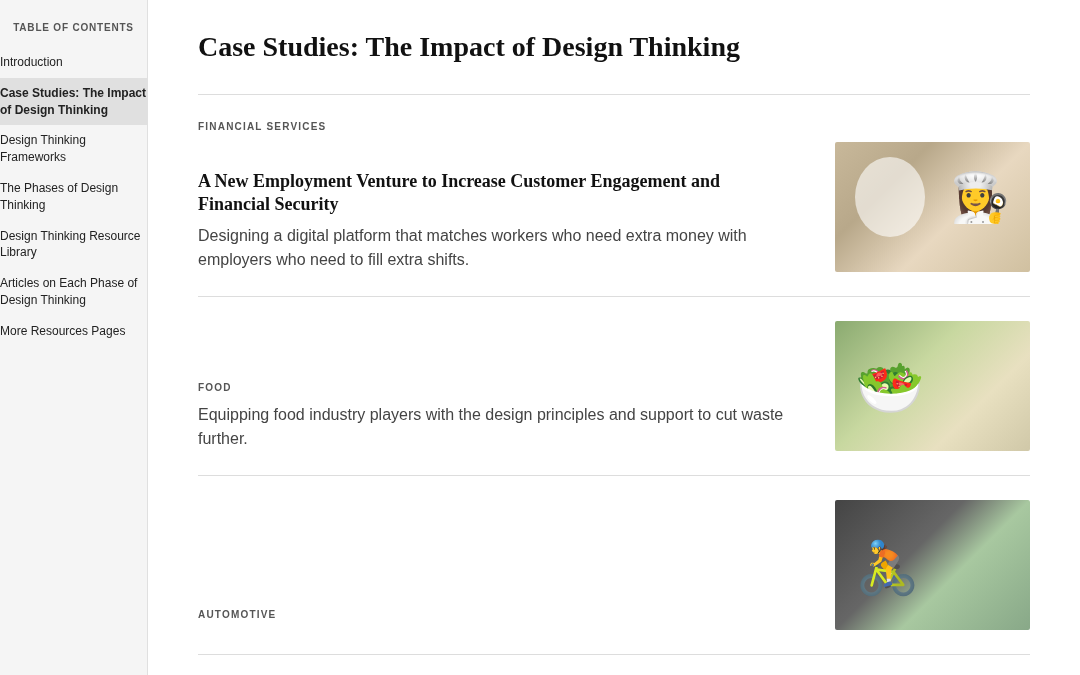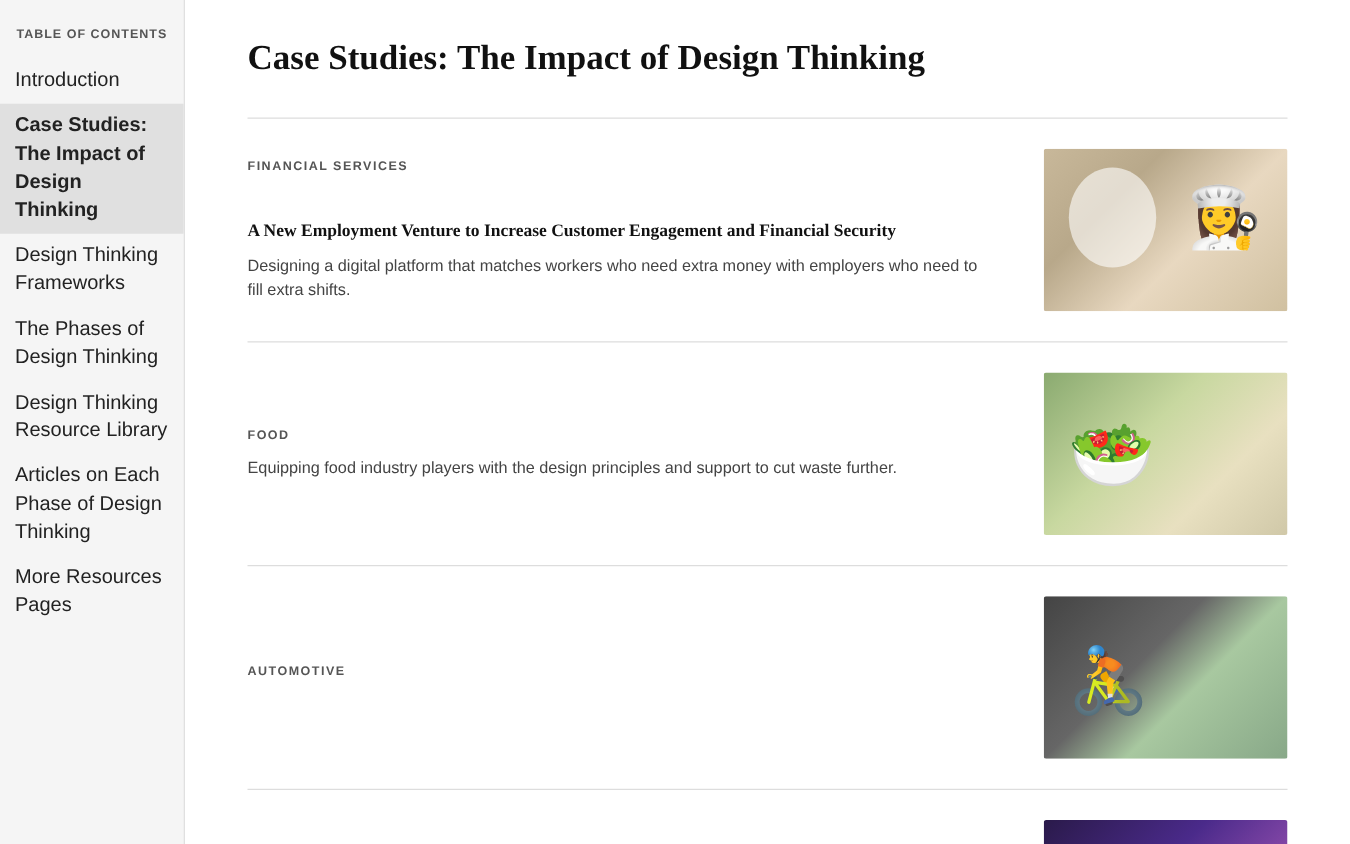--- a/index.html
+++ b/index.html
@@ -35,23 +35,23 @@
       font-size: 10px;
       font-weight: 700;
       letter-spacing: 0.08em;
       color: #555;
       padding: 0 12px 12px 12px;
       text-transform: uppercase;
       text-align: center;
     }
 
     .sidebar-item {
-      padding: 7px 12px;
-      font-family: Arial, Helvetica, sans-serif;
-      font-size: 16px;
+      padding: 7px 0;
+      font-family: Arial, Helvetica, sans-serif;
+      font-size: 12px;
       color: #222;
       cursor: pointer;
       line-height: 1.4;
     }
 
     .sidebar-item.active {
       background: #e0e0e0;
       font-weight: 600;
     }
 
@@ -67,21 +67,21 @@
       font-size: 28px;
       font-weight: 700;
       color: #111;
       margin-bottom: 30px;
       line-height: 1.2;
     }
 
     
     .case-study-card {
       display: flex;
-      align-items: center;
+      align-items: flex-end;
       justify-content: space-between;
       padding: 24px 0;
       border-top: 1px solid #ddd;
       gap: 42px;
     }
 
     .card-text {
       flex: 1;
     }
 
@@ -90,31 +90,31 @@
       font-size: 10px;
       font-weight: 700;
       letter-spacing: 0.12em;
       text-transform: uppercase;
       color: #555;
       margin-bottom: 8px;
     }
 
     .card-title {
       font-family: Georgia, serif;
-      font-size: 14px;
+      font-size: 18px;
       font-weight: 700;
       color: #111;
       margin-bottom: 8px;
       line-height: 1.3;
       margin-top: 36px;
     }
 
     .card-description {
       font-family: Arial, Helvetica, sans-serif;
-      font-size: 13px;
+      font-size: 16px;
       color: #444;
       line-height: 1.5;
     }
 
     .card-image {
       width: 195px;
       min-width: 195px;
       height: 130px;
       border-radius: 2px;
       overflow: hidden;

